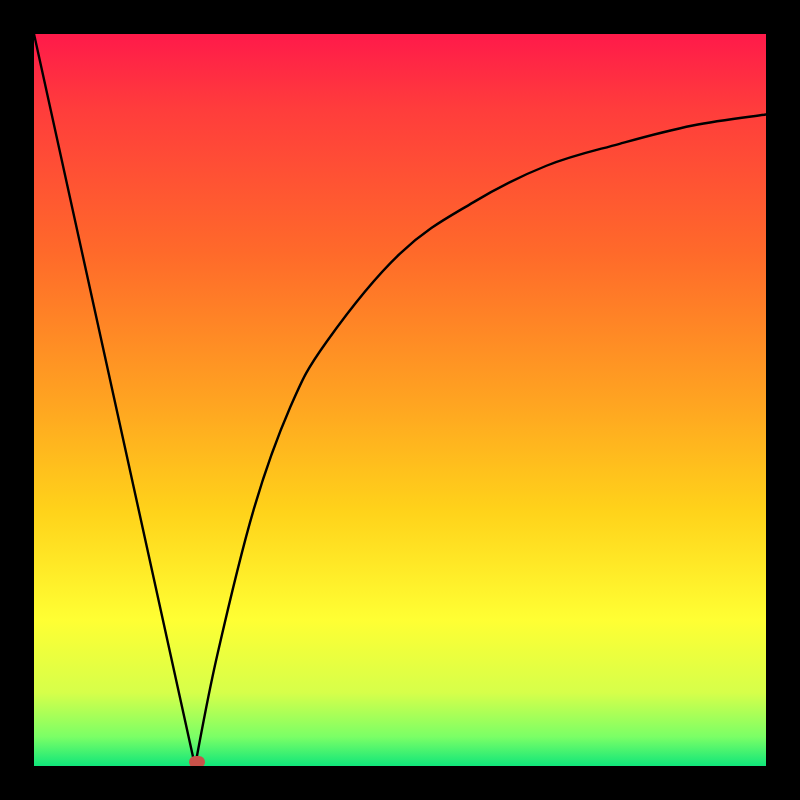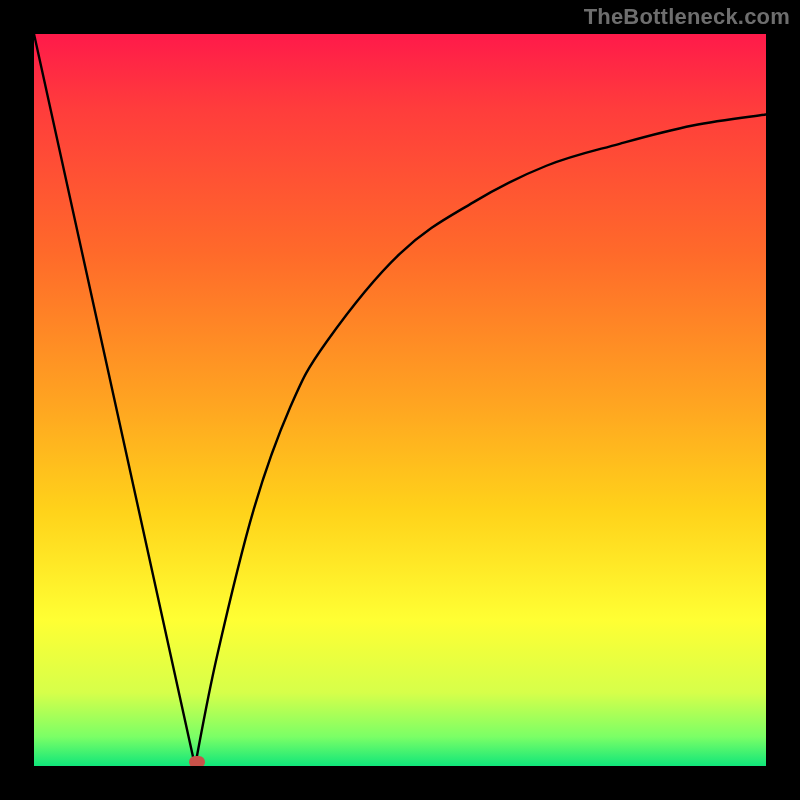--- a/index.html
+++ b/index.html
@@ -57,21 +57,20 @@
     height: 12px;
     border-radius: 6px;
     background: #c9524a;
     z-index: 3;
   }
 </style>
 </head>
 <body>
 
 <div class="frame">
-  <div class="watermark">TheBottleneck.com</div>
 
   <div class="plot">
     <div class="gradient"></div>
 
     <svg class="curve" viewBox="0 0 732 732" preserveAspectRatio="none">
       <path d="M 0 0 L 161.04 732" fill="none" stroke="#000" stroke-width="2.4" stroke-linecap="round"></path>
       <path d="M 161.04 732 C 164.9928 712.236, 172.4592 668.316, 183 622.2 C 193.5408 576.0840000000001, 206.424 520.5984, 219.6 475.8 C 232.77599999999998 431.0016, 243.024 403.6248, 256.2 373.32 C 269.376 343.0152, 273.036 335.10960000000006, 292.8 307.44000000000005 C 312.564 279.77040000000005, 339.648 244.63440000000003, 366 219.60000000000002 C 392.352 194.56560000000002, 412.848 184.17120000000003, 439.2 168.36 C 465.55199999999996 152.5488, 486.048 142.30079999999998, 512.4 131.76 C 538.752 121.2192, 559.248 117.04680000000006, 585.6 109.80000000000007 C 611.952 102.55320000000007, 632.4480000000001 96.77040000000001, 658.8000000000001 91.5 C 685.152 86.22959999999999, 718.8240000000001 82.49639999999998, 732 80.51999999999998" fill="none" stroke="#000" stroke-width="2.4" stroke-linecap="round"></path>
     </svg>
 
     <div class="dot" style="left: 155.236px; top: 722.34px;"></div>

